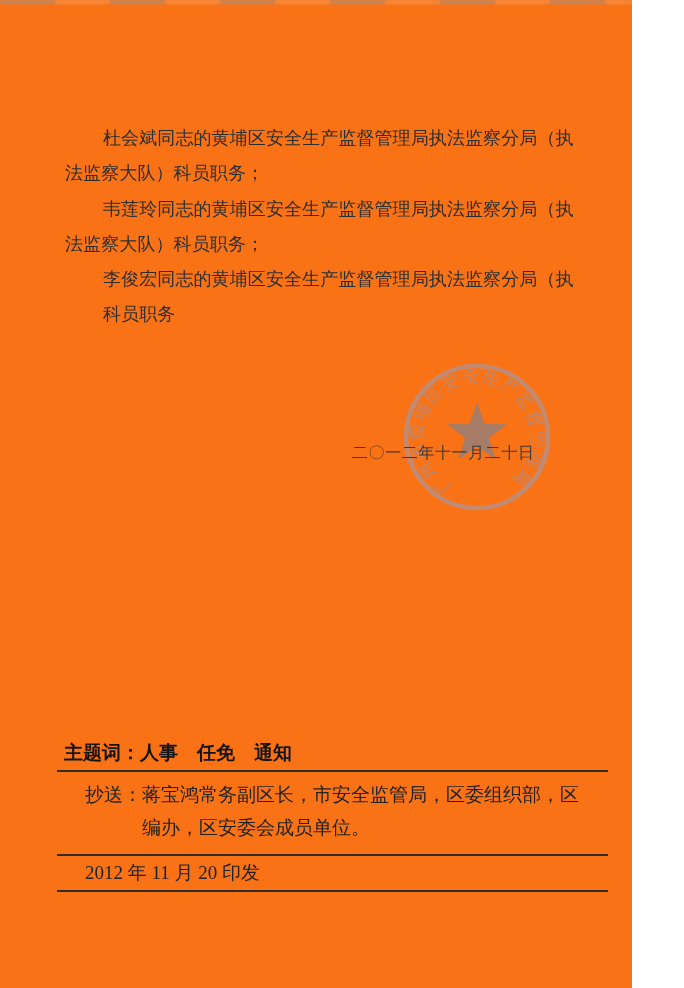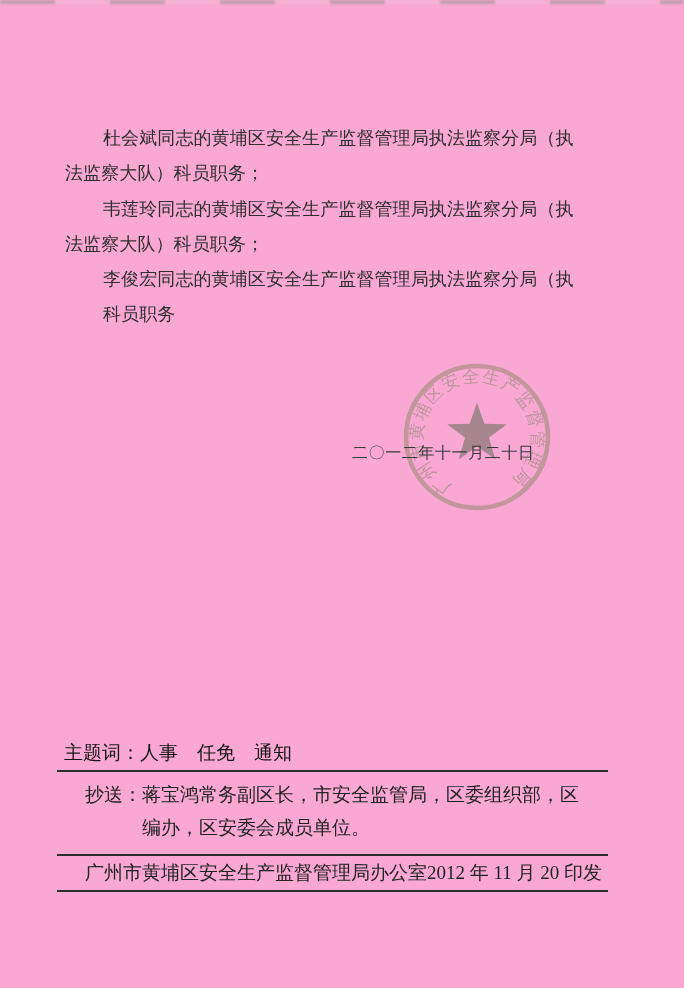--- a/index.html
+++ b/index.html
@@ -1,21 +1,21 @@
 <!DOCTYPE html>
 <html><head>
 <meta charset="utf-8">
 <style>
   * { margin: 0; padding: 0; box-sizing: border-box; }
   html, body { background: #ffffff; }
   .page {
     position: relative;
-    width: 684px;
+    width: 632px;
     height: 988px;
-    background: #f9a8d4;
+    background: #f97316;
     overflow: hidden;
     font-family: "Liberation Serif", "DejaVu Serif", serif;
     color: #2e2e2e;
     padding-left: 24px;
   }
   .scan-edge {
     position: absolute;
     top: 0; left: 0;
     width: 100%; height: 4px;
     background: repeating-linear-gradient(90deg,
@@ -59,21 +59,21 @@
     top: 738px;
     width: 551px;
     font-size: 19px;
     color: #222222;
   }
   .rule { border-top: 2px solid #2d2d2d; }
   .subject-row {
     height: 32px;
     line-height: 30px;
     padding-left: 7px;
-    font-weight: normal;
+    font-weight: bold;
     color: #141414;
     white-space: nowrap;
   }
   .cc-row {
     padding-left: 28px;
     line-height: 33px;
     margin-top: 6px;
     white-space: nowrap;
   }
   .cc-row2 {
@@ -125,19 +125,18 @@
     <div class="subject-row">
       <span>主题词：</span><span>人事　任免　通知</span>
     </div>
     <div class="rule"></div>
     <div class="cc-row">
       <span>抄送：</span><span>蒋宝鸿常务副区长，市安全监管局，区委组织部，区</span>
     </div>
     <div class="cc-row2">编办，区安委会成员单位。</div>
     <div class="rule"></div>
     <div class="issuer-row">
-      <span>广州市黄埔区安全生产监督管理局办公室</span>
       <span>2012 年 11 月 20 印发</span>
     </div>
     <div class="rule"></div>
   </div>
 
 </div>
 
 </body></html>

